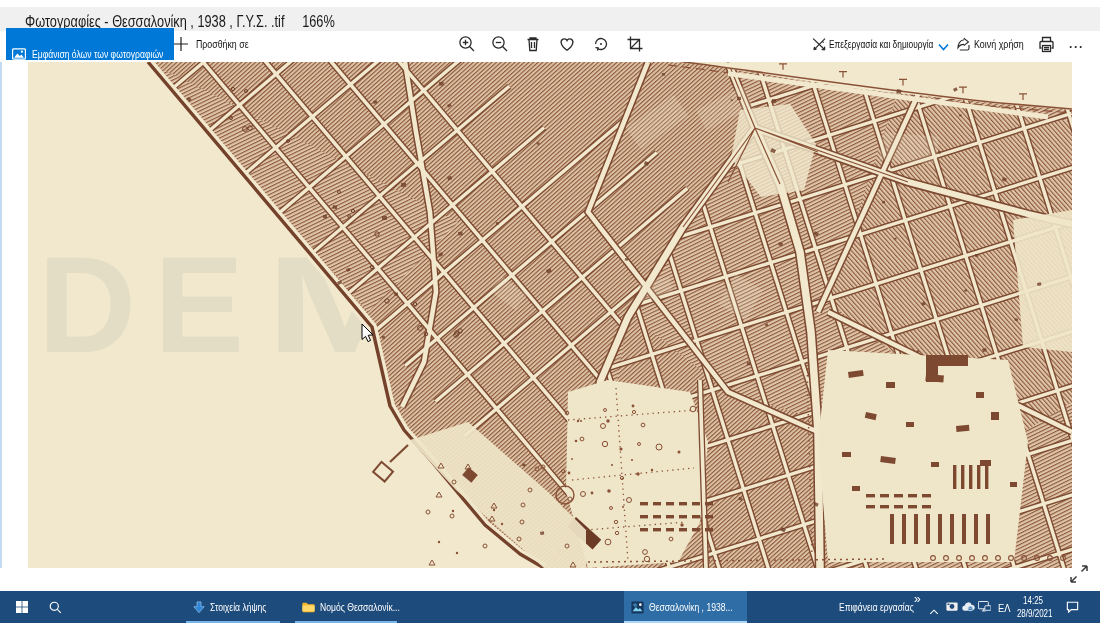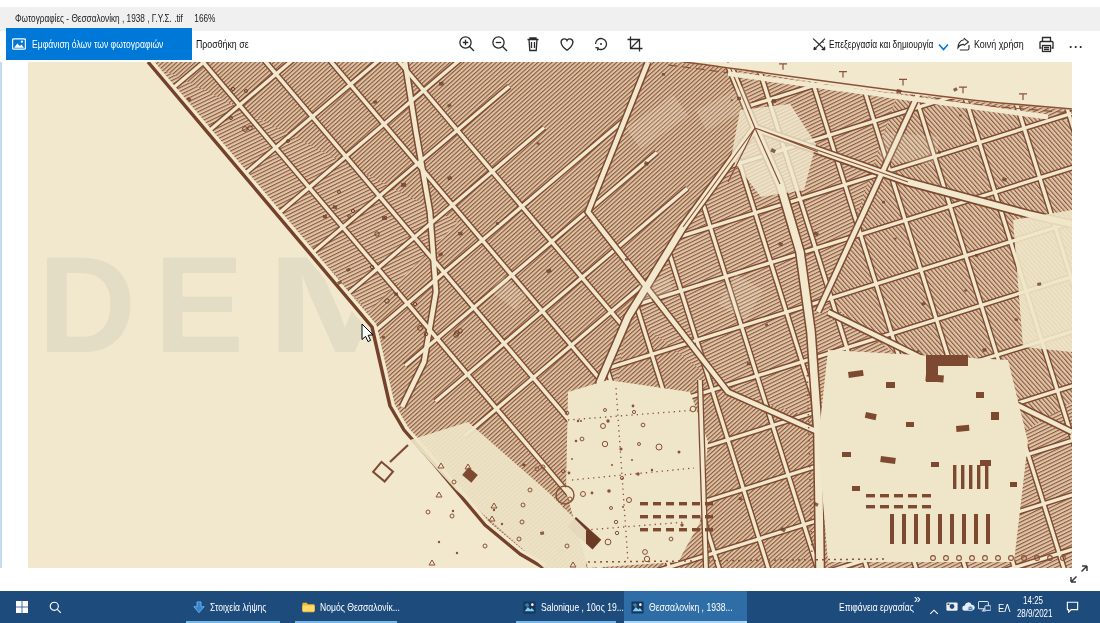--- a/index.html
+++ b/index.html
@@ -1,23 +1,23 @@
 <!DOCTYPE html>
 <html><head><meta charset="utf-8">
 <style>
 *{margin:0;padding:0;box-sizing:border-box}
 html,body{width:1100px;height:623px;overflow:hidden;background:#fff;
   font-family:"Liberation Sans",sans-serif;-webkit-font-smoothing:antialiased}
 .sx{display:inline-block;transform-origin:0 50%;white-space:nowrap}
 #titlebar{position:absolute;left:0;top:0;width:1100px;height:25px;background:#fff}
 #titlegray{position:absolute;left:0;top:7px;width:1100px;height:24px;background:#f0f0f0}
-#titletext{position:absolute;left:15px;top:12px;font-size:11px;color:#1a1a1a}
+#titletext{position:absolute;left:25px;top:12px;font-size:17px;color:#1a1a1a}
 #toolbar{position:absolute;left:0;top:31px;width:1100px;height:31px;background:#fff}
-#btnblue{position:absolute;left:6px;top:28px;width:186px;height:32px;background:#0078d7;color:#fff;
-  font-size:11px;display:flex;align-items:center;padding-left:6px;z-index:5}
+#btnblue{position:absolute;left:6px;top:28px;width:168px;height:32px;background:#0078d7;color:#fff;
+  font-size:11px;display:flex;align-items:flex-end;padding-left:6px;z-index:5}
 #btnblue svg{margin-right:6px;flex:0 0 auto}
 .ticon{position:absolute;color:#1f1f1f}
 #maparea{position:absolute;left:0;top:62px;width:1100px;height:506px;background:#fff}
 #mapimg{position:absolute;left:28px;top:0;width:1044px;height:506px;filter:blur(0.45px)}
 #leftedge{position:absolute;left:0;top:62px;width:2px;height:506px;background:#c3daf0}
 #expand{position:absolute;left:1068px;top:563px;width:22px;height:22px}
 #taskbar{position:absolute;left:0;top:591px;width:1100px;height:32px;background:#1d4b7c;color:#fff;font-size:11px}
 .titem{position:absolute;top:0;height:32px;display:flex;align-items:center;color:#fff}
 .titem .lbl{margin-left:5px;white-space:nowrap;font-size:11px;transform:scaleX(0.78);transform-origin:0 50%}
 .uline{position:absolute;bottom:0;height:2px}
@@ -510,32 +510,20 @@
     </div>
 <div class="titem" style="left:186px;width:94px;padding-left:7px">
       <span style="flex:0 0 auto;display:flex">
         <svg width="12" height="13" viewBox="0 0 15 16">
           <path d="M5,1 h5 v6 h4 L7.5,14.5 L1,7 h4 Z" fill="#2f86d6" stroke="#8fc0ec" stroke-width="0.9"></path>
         </svg>
       </span>
       <span class="lbl">Στοιχεία λήψης</span>
       <span class="uline" style="left:0;width:94px;background:#79b6e8"></span>
     </div>
-<div class="titem" style="left:516px;width:100px;padding-left:7px">
-      <span style="flex:0 0 auto;display:flex">
-        <svg width="13" height="13" viewBox="0 0 16 16">
-          <rect x="0.5" y="0.5" width="15" height="15" rx="1.5" fill="#16365c"></rect>
-          <path d="M2,12.5 L6,7.5 L9,10.5 L11,8.5 L14,12.5 Z" fill="#7fd2f0"></path>
-          <circle cx="11.5" cy="4.5" r="1.6" fill="#fff"></circle>
-          <path d="M2,4 L6,2.5 L8,6 L4,7.5 Z" fill="#3a7ca8"></path>
-        </svg>
-      </span>
-      <span class="lbl">Salonique , 10ος 19...</span>
-      <span class="uline" style="left:0;width:100px;background:#79b6e8"></span>
-    </div>
 <div class="titem" style="left:624px;width:123px;background:#2e6da6;padding-left:7px">
       <span style="flex:0 0 auto;display:flex">
         <svg width="13" height="13" viewBox="0 0 16 16">
           <rect x="0.5" y="0.5" width="15" height="15" rx="1.5" fill="#16365c"></rect>
           <path d="M2,12.5 L6,7.5 L9,10.5 L11,8.5 L14,12.5 Z" fill="#7fd2f0"></path>
           <circle cx="11.5" cy="4.5" r="1.6" fill="#fff"></circle>
           <path d="M2,4 L6,2.5 L8,6 L4,7.5 Z" fill="#3a7ca8"></path>
         </svg>
       </span>
       <span class="lbl">Θεσσαλονίκη , 1938...</span>

